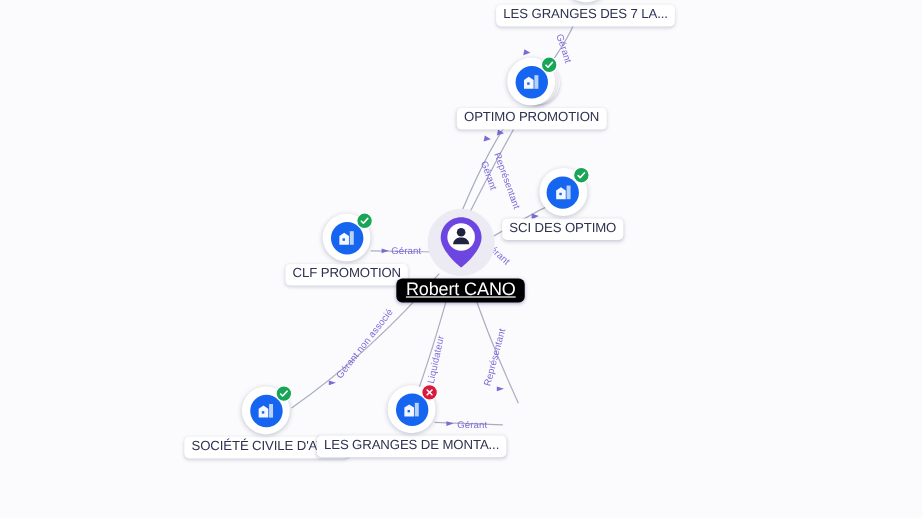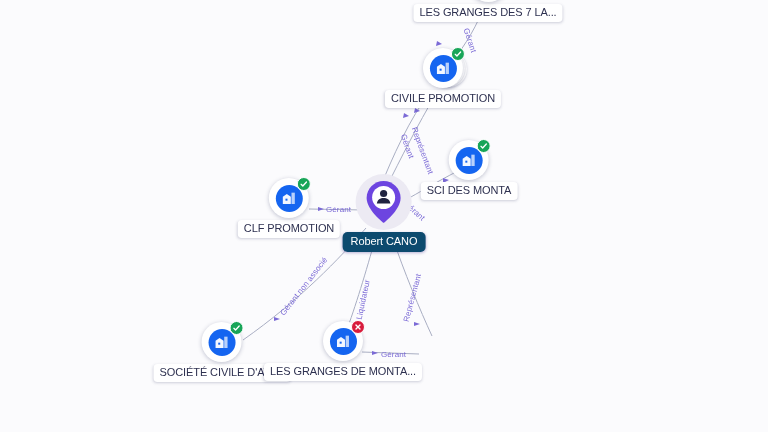--- a/index.html
+++ b/index.html
@@ -107,26 +107,27 @@
     border-radius: 4px;
     box-shadow: 0 1px 3px rgba(40,45,90,0.22);
     padding: 2px 6px 3px 6px;
     font-size: 11px;
     line-height: 13px;
     color: #2e3150;
     white-space: nowrap;
     letter-spacing: -0.1px;
   }
   .node-label.person {
-    background: #0c4a6e;
+    background: #000000;
     color: #ffffff;
     box-shadow: 0 1px 3px rgba(60,40,140,0.35);
-    font-size: 11px;
+    font-size: 15px;
     padding: 3px 8px 4px 8px;
     border-radius: 5px;
+    text-decoration: underline;
   }
   .edge-label {
     position: absolute;
     font-size: 8px;
     color: #7b6ad6;
     white-space: nowrap;
     transform-origin: left center;
     letter-spacing: 0.1px;
     pointer-events: none;
   }
@@ -209,41 +210,41 @@
             <rect x="7" y="13" width="3" height="3" fill="#1565f0"></rect>
           </svg>
         </div>
       </div>
       <div class="badge badge-ok">
         <svg width="8" height="8" viewBox="0 0 24 24" fill="none" stroke="#ffffff" stroke-width="4" stroke-linecap="round" stroke-linejoin="round">
             <polyline points="4,13 9,18 20,6"></polyline>
           </svg>
       </div>
     </div>
-    <div class="node-label">CIVILE PROMOTION</div>
+    <div class="node-label">OPTIMO PROMOTION</div>
   </div>
 
   <div class="node" style="left:469px; top:170px;">
     <div class="node-stack">
       <div class="disc">
         <div class="glyph-circle">
           <svg width="16" height="16" viewBox="0 0 24 24" fill="#ffffff">
             <path d="M3 21V10l6-4 6 4v11H3z" fill="#ffffff" opacity="0.95"></path>
             <rect x="16" y="4" width="5" height="17" fill="#ffffff" opacity="0.7"></rect>
             <rect x="7" y="13" width="3" height="3" fill="#1565f0"></rect>
           </svg>
         </div>
       </div>
       <div class="badge badge-ok">
         <svg width="8" height="8" viewBox="0 0 24 24" fill="none" stroke="#ffffff" stroke-width="4" stroke-linecap="round" stroke-linejoin="round">
             <polyline points="4,13 9,18 20,6"></polyline>
           </svg>
       </div>
     </div>
-    <div class="node-label">SCI DES MONTA</div>
+    <div class="node-label">SCI DES OPTIMO</div>
   </div>
 
   <div class="node" style="left:289px; top:208px;">
     <div class="node-stack">
       <div class="disc">
         <div class="glyph-circle">
           <svg width="16" height="16" viewBox="0 0 24 24" fill="#ffffff">
             <path d="M3 21V10l6-4 6 4v11H3z" fill="#ffffff" opacity="0.95"></path>
             <rect x="16" y="4" width="5" height="17" fill="#ffffff" opacity="0.7"></rect>
             <rect x="7" y="13" width="3" height="3" fill="#1565f0"></rect>

